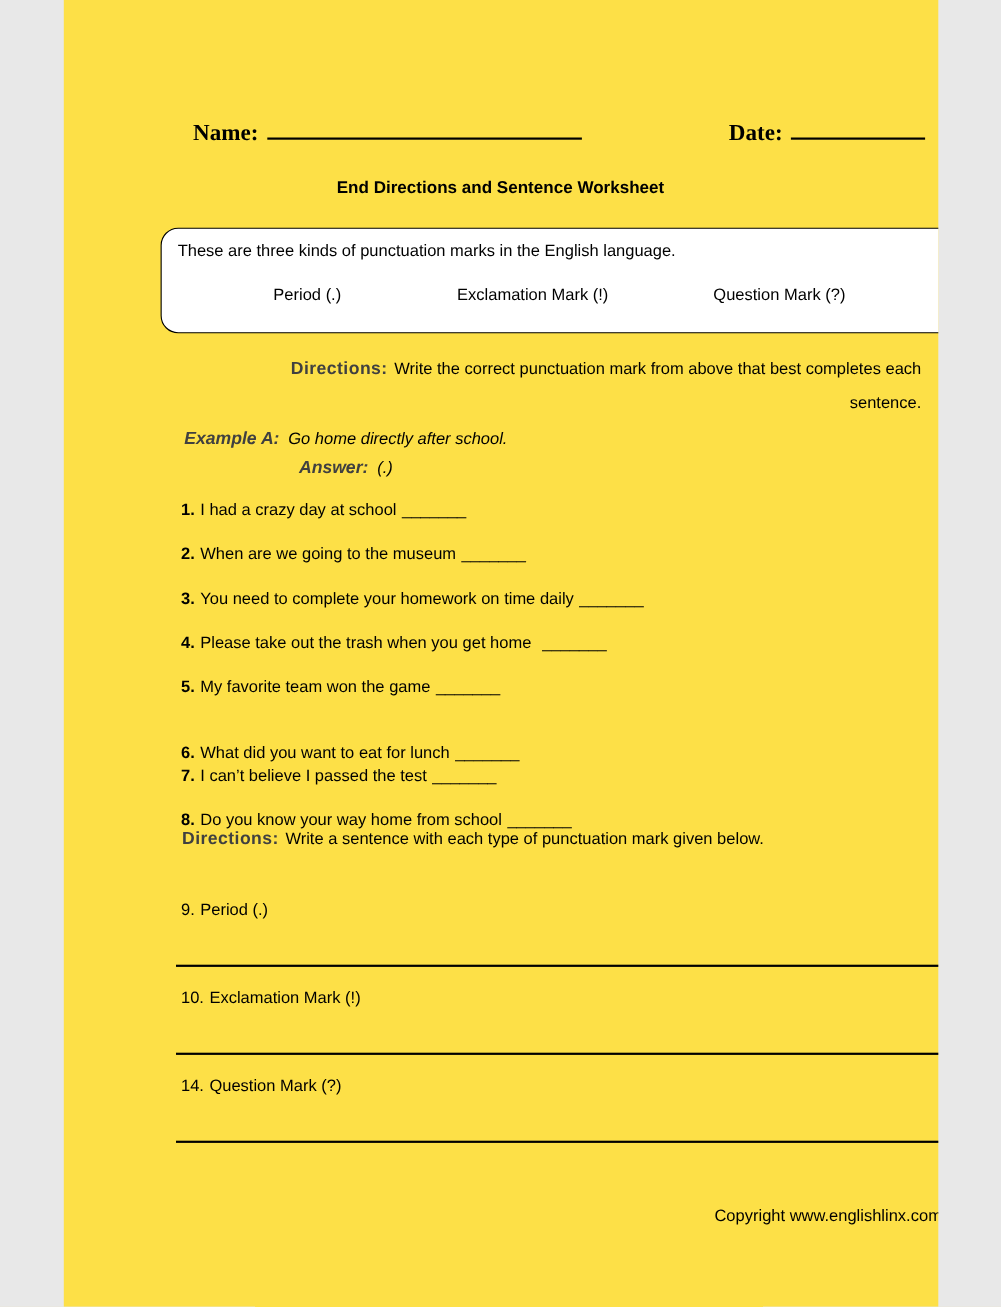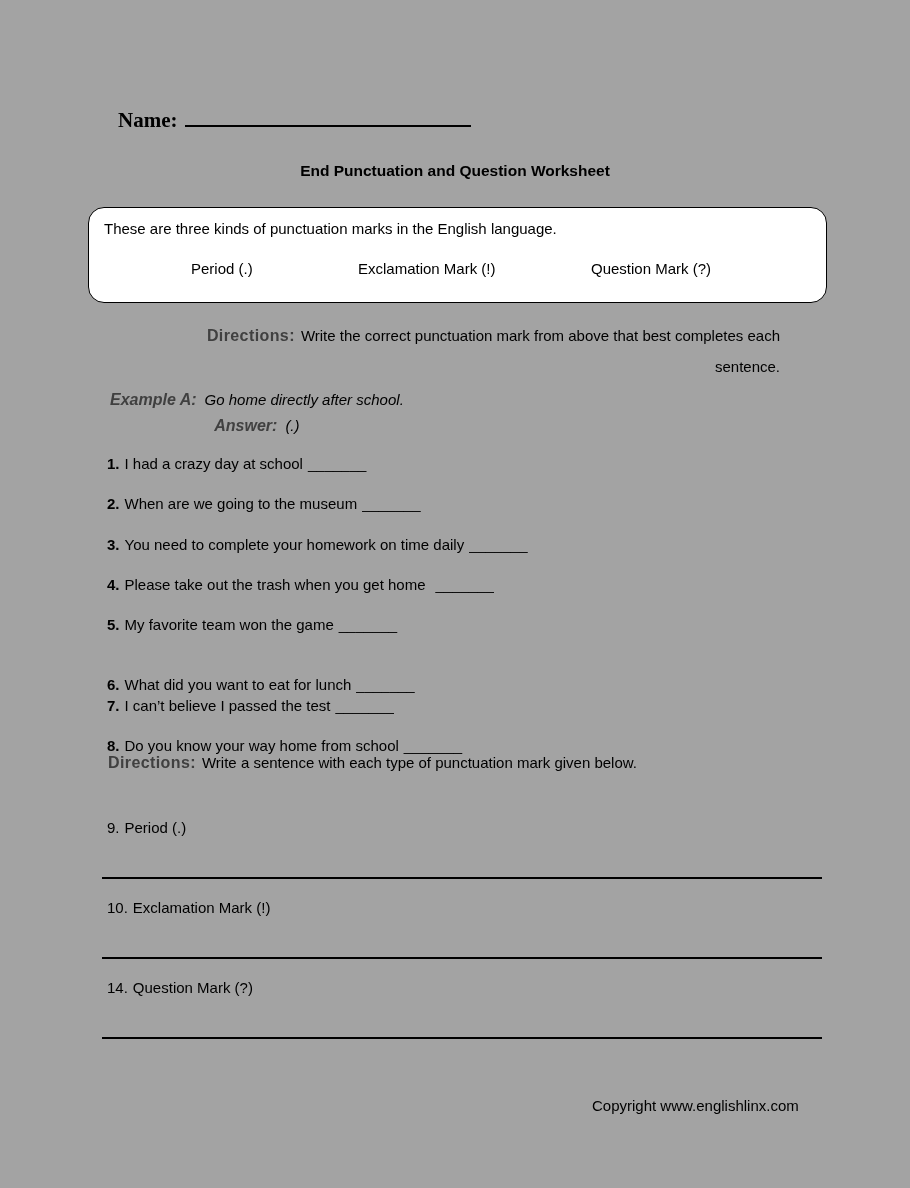--- a/index.html
+++ b/index.html
@@ -1,20 +1,20 @@
 <!DOCTYPE html>
 <html><head>
 <meta charset="utf-8">
 <style>
   html,body { margin:0; padding:0; background:#e8e8e8; }
   .page {
     position:relative;
-    width:910px; height:1188px;
+    width:795px; height:1188px;
     margin:0 auto;
-    background:#a3a3a3;
+    background:#fde047;
     font-family:"Liberation Sans", sans-serif;
     color:#000;
     overflow:hidden;
   }
   .abs { position:absolute; }
 
   
   .hdr-label {
     font-family:"Liberation Serif", serif;
     font-weight:bold;
@@ -96,22 +96,25 @@
   .copyright { left:592px; top:1097px; font-size:15px; white-space:nowrap; }
 </style>
 </head>
 <body>
 
 <div class="page">
 
   <div class="abs hdr-label" style="left:118px; top:104px;">
     <span>Name:</span><span class="hdr-line name-line"></span>
   </div>
+  <div class="abs hdr-label" style="left:605px; top:104px;">
+    <span>Date:</span><span class="hdr-line date-line"></span>
+  </div>
 
-  <div class="abs title">End Punctuation and Question Worksheet</div>
+  <div class="abs title">End Directions and Sentence Worksheet</div>
 
   <div class="abs info-box">
     <div class="abs info-intro">These are three kinds of punctuation marks in the English language.</div>
     <span class="abs mark mark-0">Period (.)</span>
     <span class="abs mark mark-1">Exclamation Mark (!)</span>
     <span class="abs mark mark-2">Question Mark (?)</span>
   </div>
 
   <div class="abs dir1">
     <span class="dir-label">Directions:</span><span>Write the correct punctuation mark from above that best completes each</span><br>

